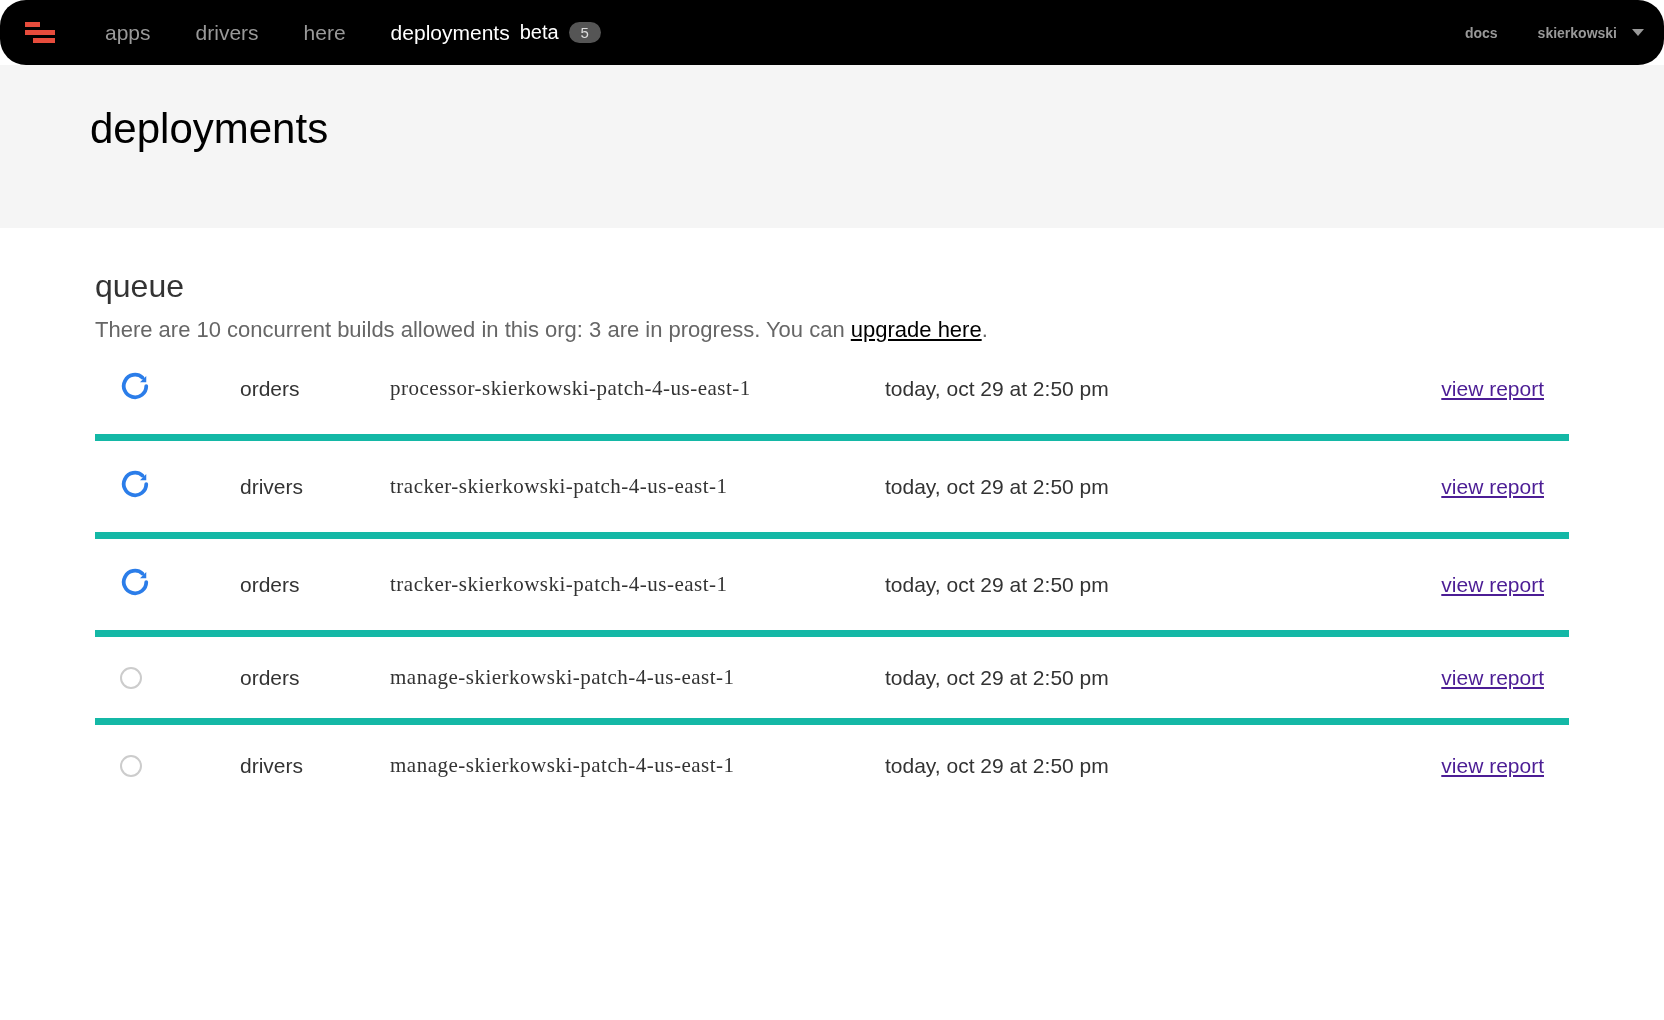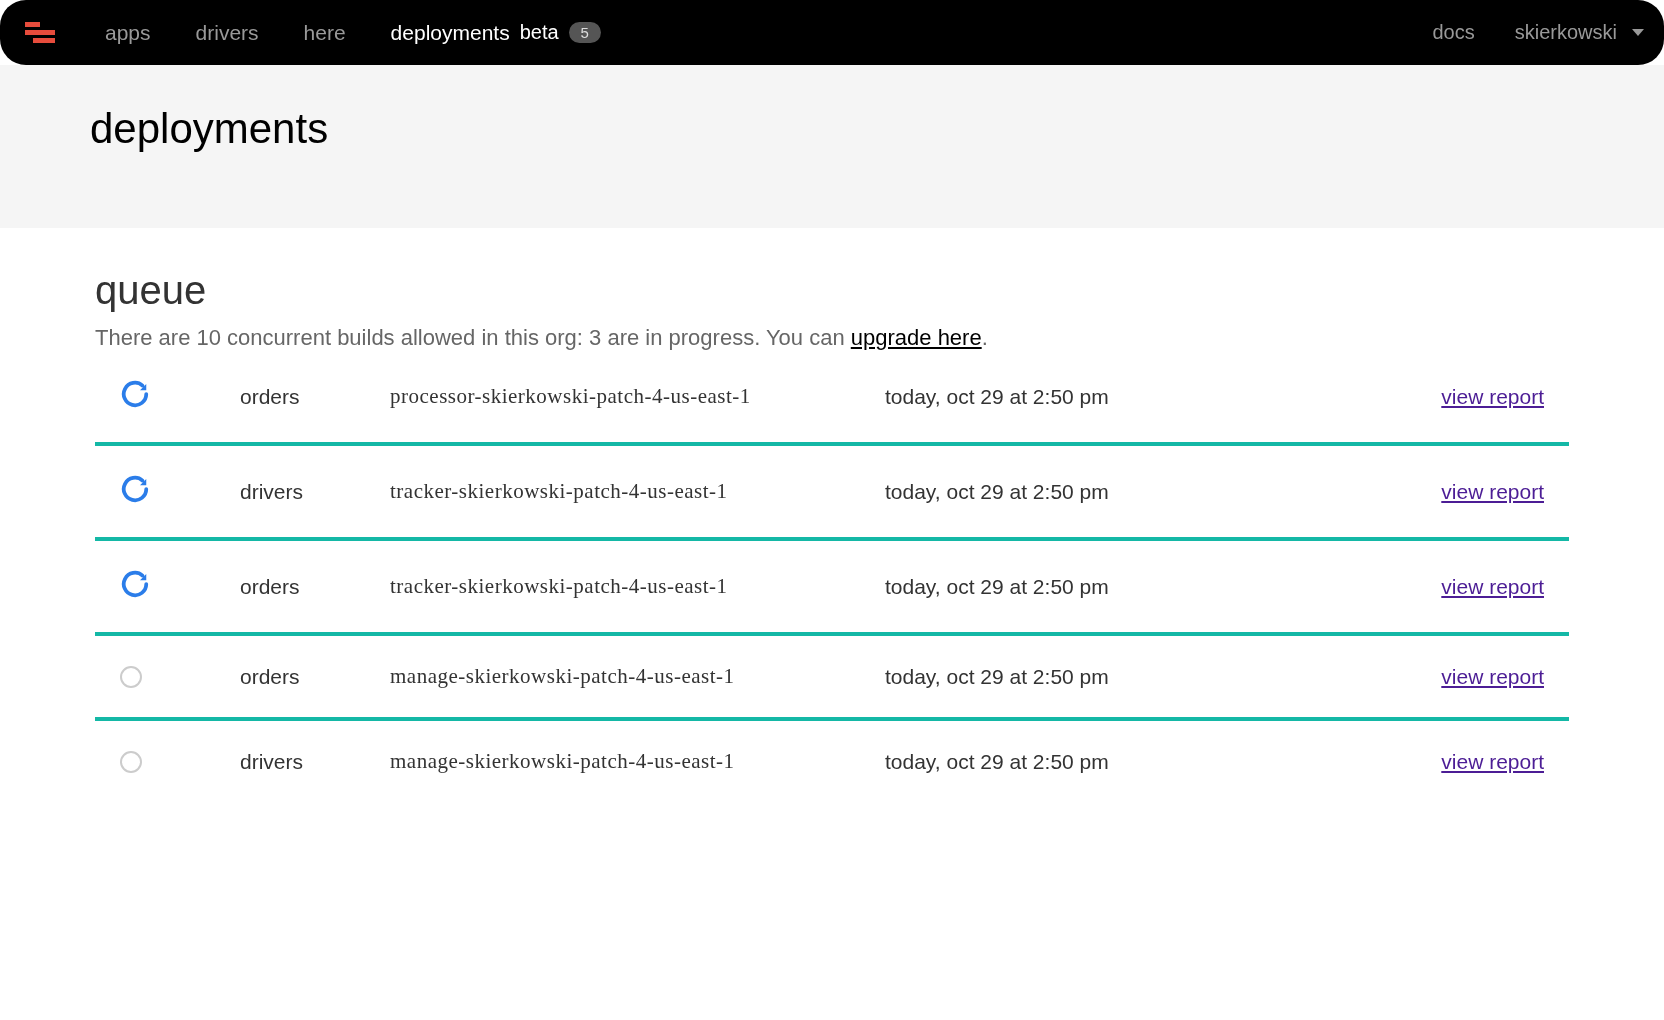--- a/index.html
+++ b/index.html
@@ -69,21 +69,22 @@
       border-radius: 12px;
       padding: 2px 12px;
       font-size: 15px;
     }
     .nav-right {
       display: flex;
       align-items: center;
       gap: 40px;
     }
     .nav-right .nav-item {
-      font-size: 20px;
+      font-size: 14px;
+      font-weight: bold;
     }
     .chevron-down {
       display: inline-block;
       width: 0;
       height: 0;
       border-left: 6px solid transparent;
       border-right: 6px solid transparent;
       border-top: 7px solid #999;
       margin-left: 5px;
     }
@@ -93,42 +94,42 @@
     }
     .page-title {
       font-size: 42px;
       font-weight: 400;
       color: #000;
     }
     .content {
       padding: 40px 95px;
     }
     .section-title {
-      font-size: 40px;
+      font-size: 32px;
       font-weight: 400;
       color: #333;
       margin-bottom: 12px;
     }
     .section-desc {
       font-size: 22px;
       color: #666;
     }
     .section-desc a {
       color: #000;
       text-decoration: underline;
     }
     .queue-list {
       display: flex;
       flex-direction: column;
     }
     .queue-row {
       display: flex;
       align-items: center;
       padding: 28px 0;
-      border-bottom: 4px solid #14b8a6;
+      border-bottom: 7px solid #14b8a6;
       font-size: 21px;
       color: #333;
     }
     .queue-row:last-child {
       border-bottom: none;
     }
     .col-icon {
       width: 145px;
       display: flex;
       justify-content: flex-start;

